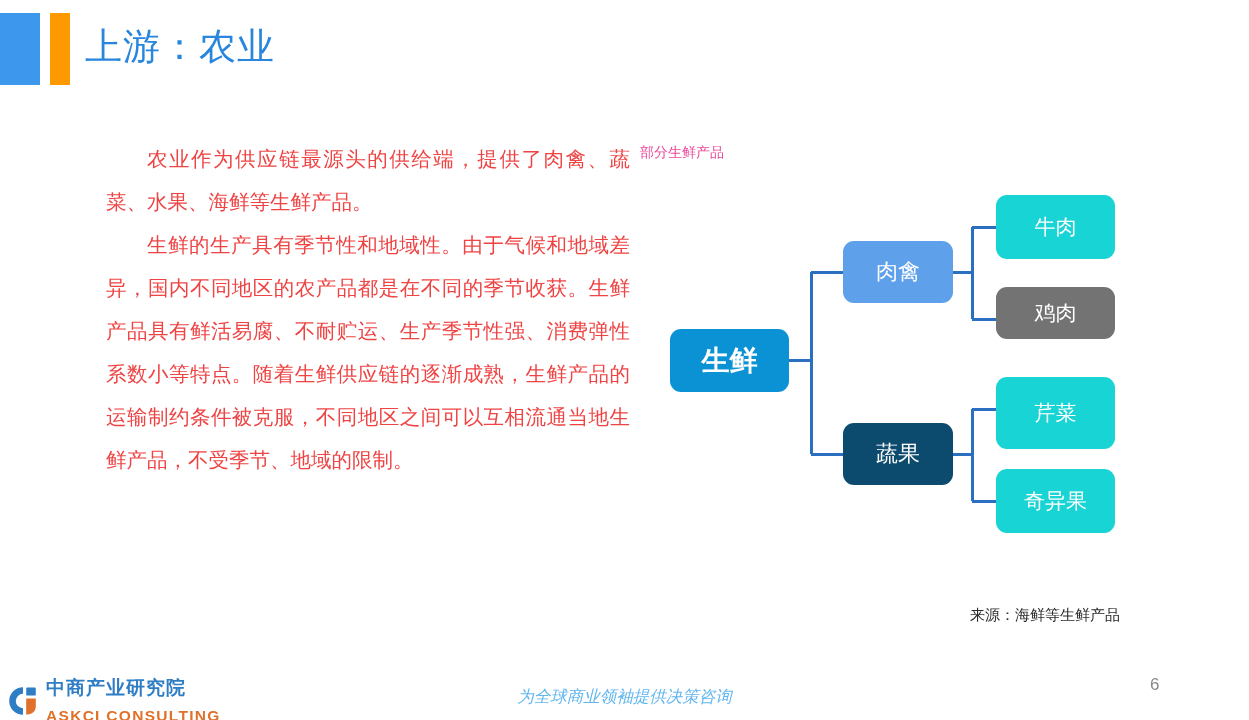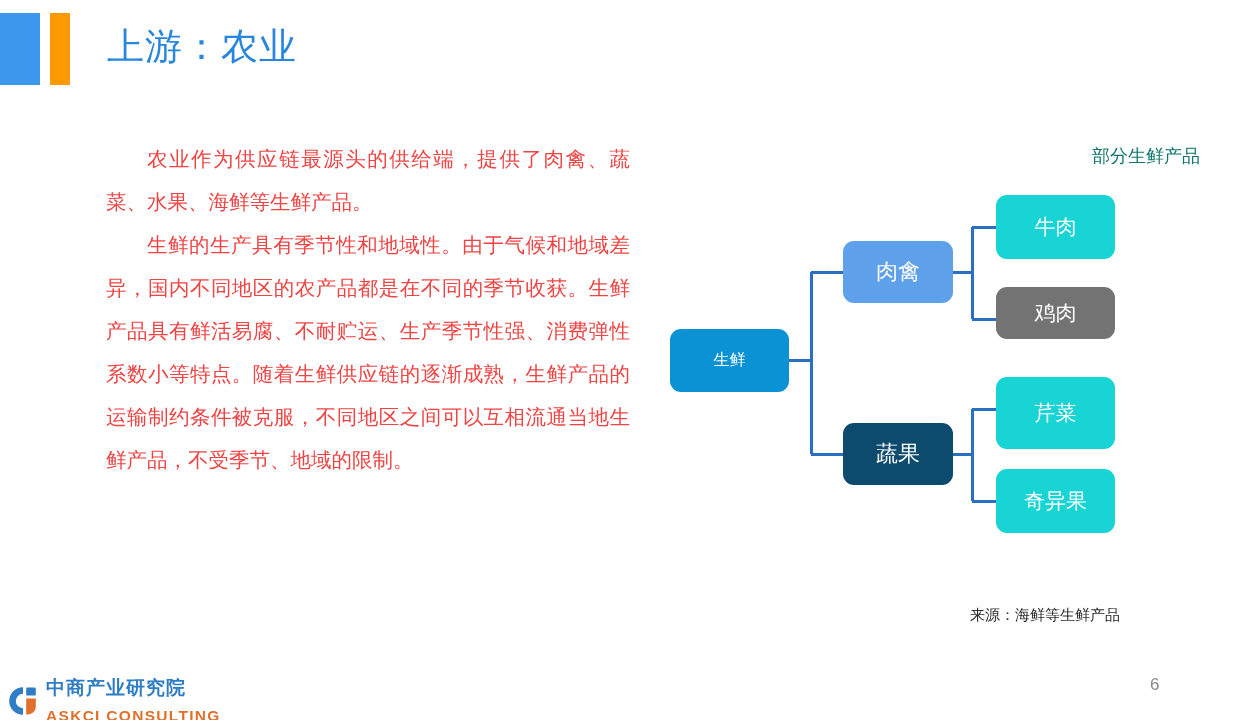--- a/index.html
+++ b/index.html
@@ -12,45 +12,44 @@
   }
   
   #header{position:absolute;left:0;top:0;width:1249px;height:110px;}
   .bar-blue{position:absolute;left:0;top:13px;width:40px;height:72px;background:#3d97ec;}
   .bar-orange{position:absolute;left:50px;top:13px;width:20px;height:72px;background:#fe9901;}
   #page-title{
     position:absolute;left:85px;top:22px;
     font-size:37px;color:#2886dd;letter-spacing:1px;
     font-family:Liberation Mono, monospace;
     white-space:nowrap;
-    margin-left:22px;
   }
   
   #body-text{
     position:absolute;left:106px;top:138px;width:524px;
     font-size:20.5px;color:#ef4444;line-height:43px;
     text-align:justify;text-justify:inter-ideograph;
     font-family:"DejaVu Serif","Liberation Serif",serif;
   }
   #body-text p{margin:0;text-indent:2em;}
   
   #diagram{position:absolute;left:640px;top:130px;width:560px;height:500px;}
   #diagram-title{
-    position:absolute;left:0;top:14px;width:560px;text-align:right;
-    font-size:18px;color:#0f766e;
+    position:absolute;left:0;top:14px;width:560px;text-align:left;
+    font-size:14px;color:#ec4899;
     font-family:"DejaVu Serif","Liberation Serif",serif;
   }
   .node{
     position:absolute;
     display:flex;align-items:center;justify-content:center;
     color:#ffffff;border-radius:11px;
     font-family:"DejaVu Serif","Liberation Serif",serif;
     box-sizing:border-box;
   }
-  .node-root{background:#0b92d5;font-size:16px;}
+  .node-root{background:#0b92d5;font-size:28px;font-weight:bold;}
   .node-mid{background:#5fa0ea;font-size:22px;}
   .node-leaf{background:#18d4d4;font-size:21px;}
   #links{position:absolute;left:0;top:0;width:560px;height:500px;}
   
   #source{
     position:absolute;left:900px;top:606px;width:290px;text-align:center;
     font-size:15px;color:#2b2b2b;
     font-family:"DejaVu Serif","Liberation Serif",serif;
   }
   
@@ -141,14 +140,15 @@
         <path d="M15 1.2 A13.8 13.8 0 0 0 15 28.8 L15 22.2 A7.2 7.2 0 0 1 15 7.8 Z" fill="#2f7dc4"></path>
         <rect x="18.2" y="1.6" width="9.6" height="8.0" rx="1.2" fill="#2f7dc4"></rect>
         <path d="M18.2 12.6 L27.8 12.6 L27.8 21.0 A7.8 7.8 0 0 1 20.0 28.4 L18.2 28.4 Z" fill="#e0702a"></path>
       </svg>
     </div>
     <div id="brand-words">
       <div id="brand-cn">中商产业研究院</div>
       <div id="brand-en">ASKCI CONSULTING</div>
     </div>
   </div>
+  <div id="slogan">为全球商业领袖提供决策咨询</div>
 </div>
 <div id="page-number">6</div>
 
 </body></html>

